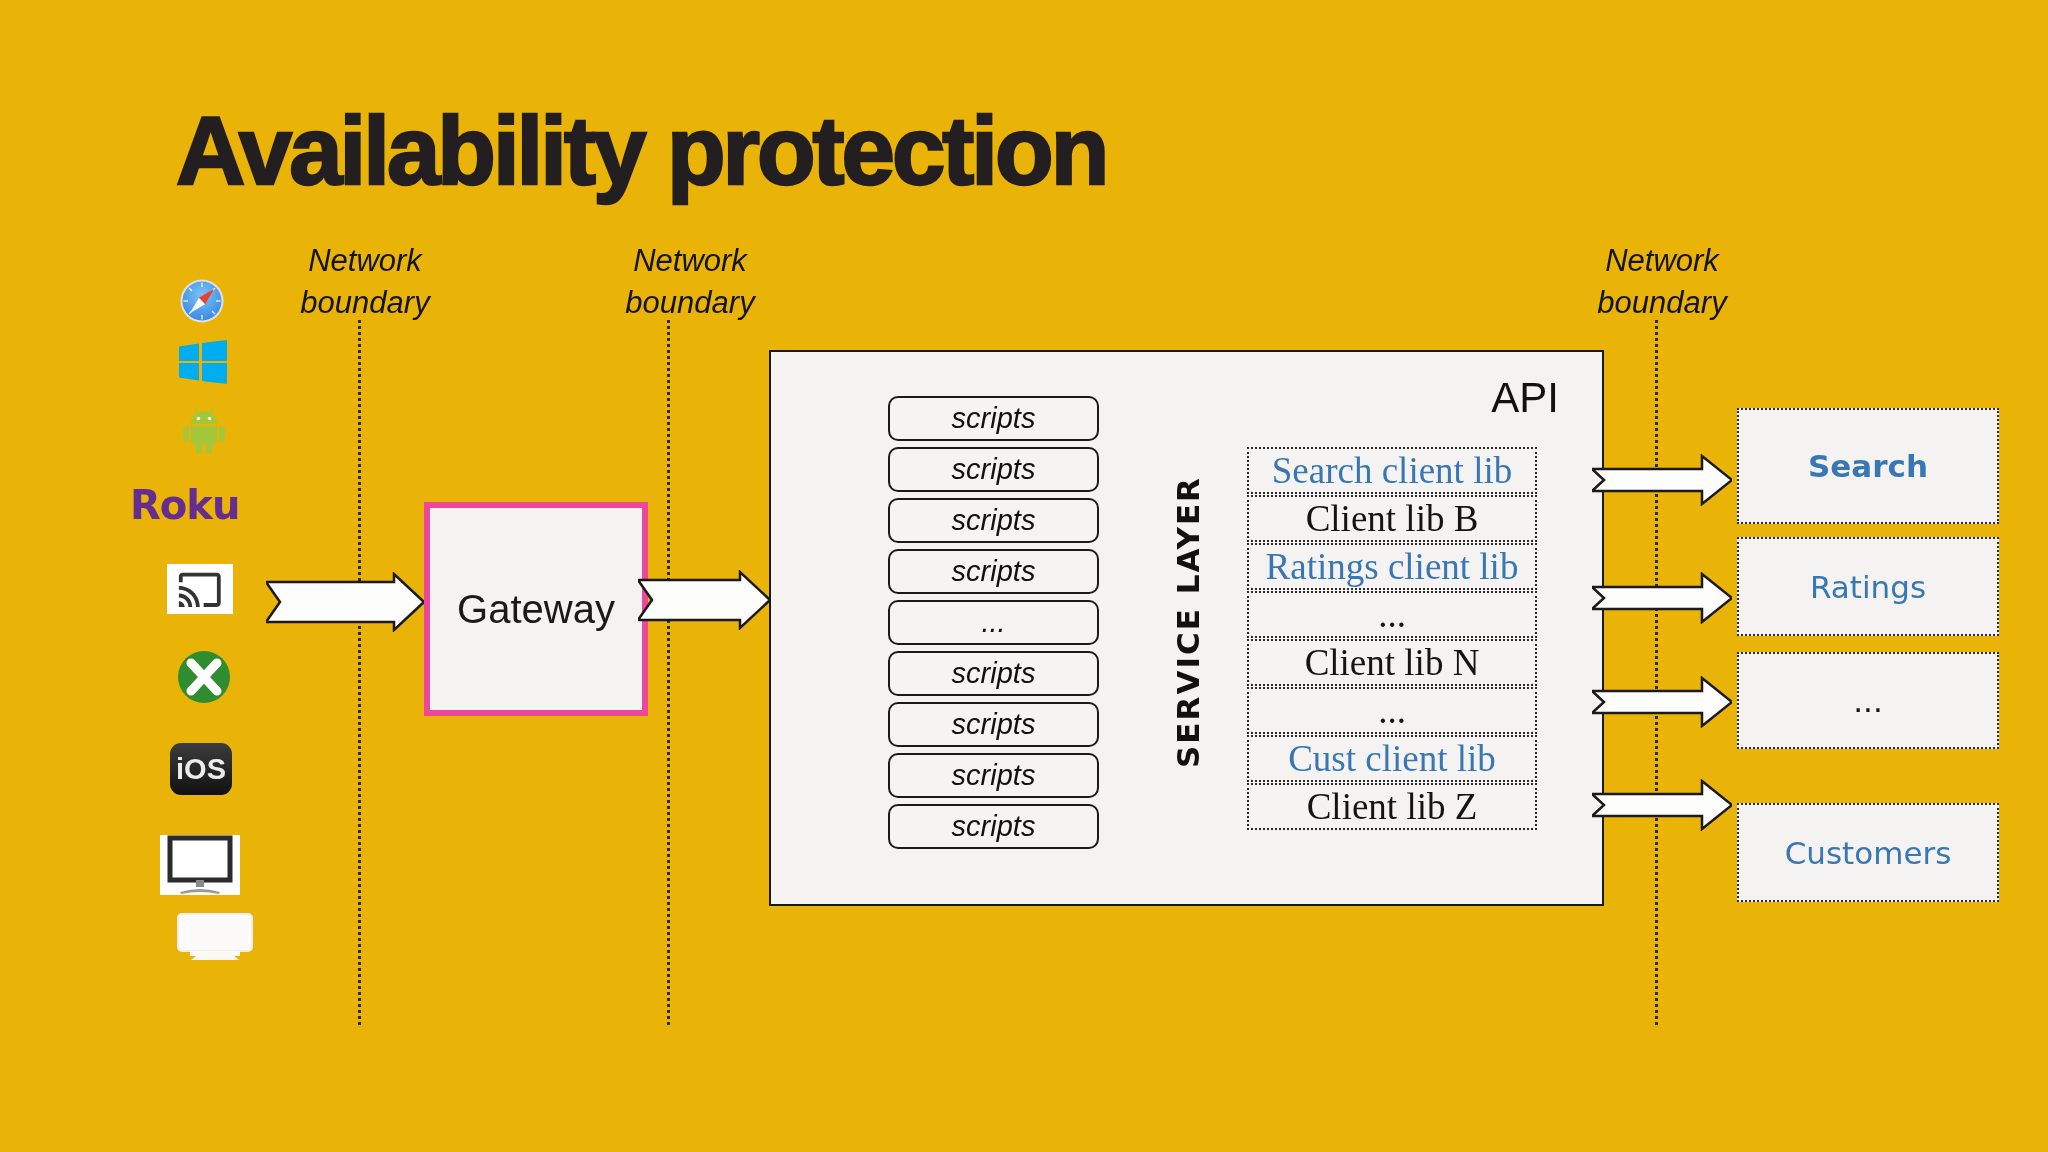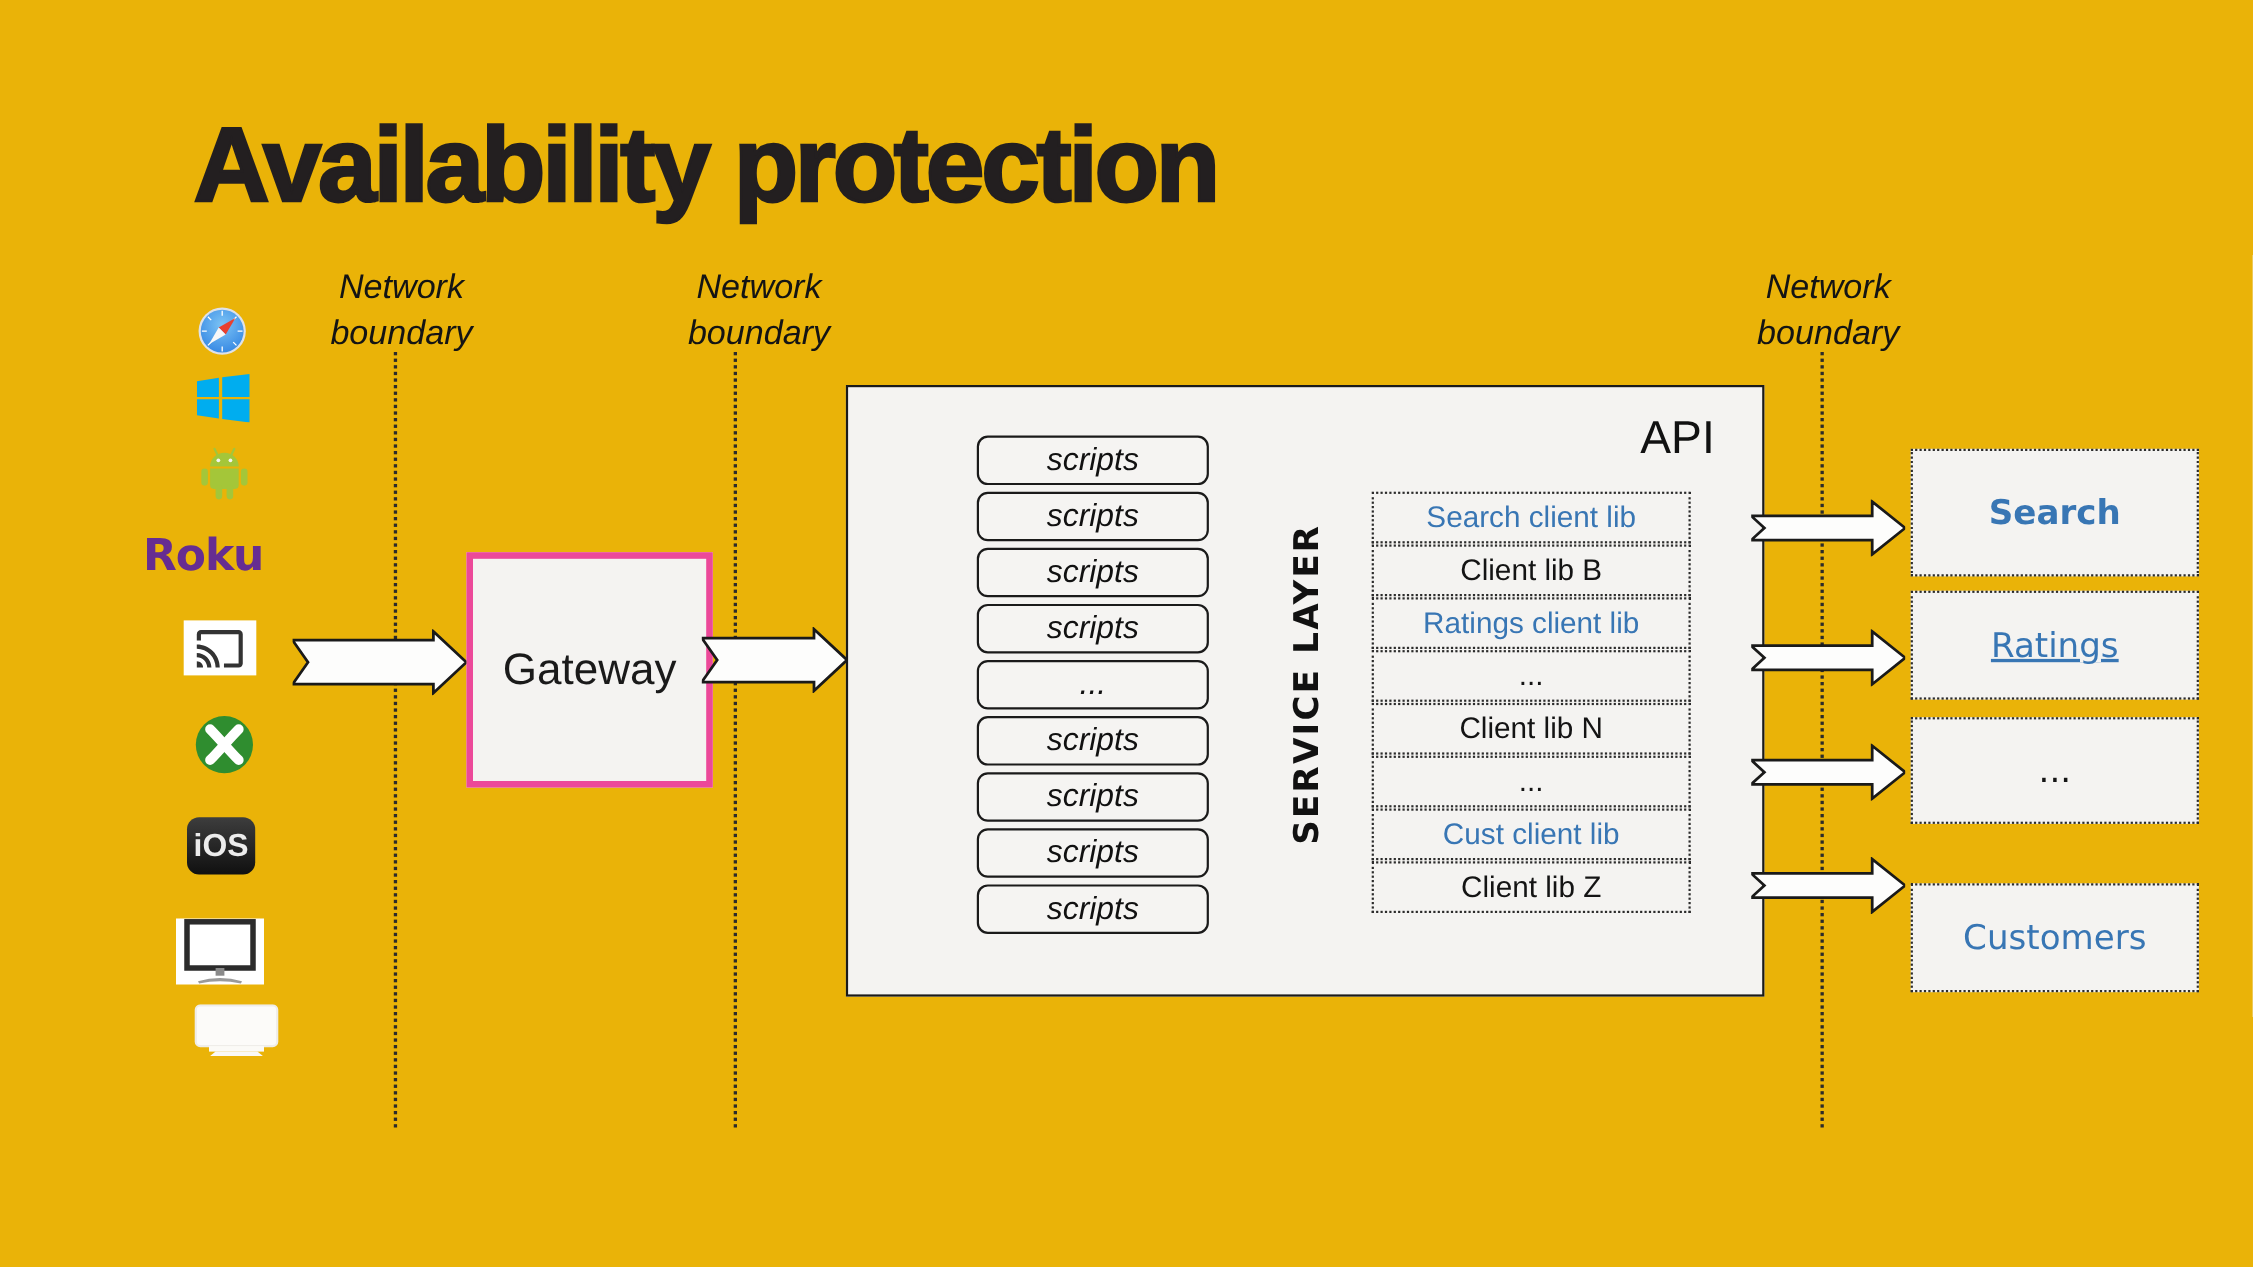--- a/index.html
+++ b/index.html
@@ -34,21 +34,21 @@
   .scripts-box{left:888px;width:207px;height:41px;border:2.5px solid #1a1a1a;border-radius:10px;
                display:flex;align-items:center;justify-content:center;font-size:29px;color:#111;
                background:#f5f4f2;z-index:3;font-style:italic;}
 
   .service-layer{left:1040px;top:602px;width:300px;height:40px;text-align:center;
                  transform:rotate(-90deg);font-family:"DejaVu Sans",sans-serif;font-weight:bold;
                  font-size:31px;letter-spacing:2px;color:#111;z-index:3;}
 
   .lib-box{left:1247px;width:286px;height:43px;border:2px dotted #2b2b2b;
            display:flex;align-items:center;justify-content:center;
-           font-family:Liberation Sans, sans-serif;font-size:27px;z-index:3;background:#f4f3f1;}
+           font-family:Liberation Serif, serif;font-size:37px;z-index:3;background:#f4f3f1;}
   .lib-blue{color:#3876b4;}
   .lib-dark{color:#141414;}
 
   
   .service-box{left:1737px;width:258px;border:2px dotted #2b2b2b;
                display:flex;align-items:center;justify-content:center;
                font-family:"DejaVu Sans",sans-serif;font-size:31px;z-index:2;background:#f4f3f1;}
 
   .arrow{z-index:4;}
   svg{display:block;}
@@ -229,17 +229,17 @@
       <polygon points="0,15 110,15 110,2 140,26 110,50 110,37 0,37 12,26" fill="#fdfdfc" stroke="#1a1a1a" stroke-width="2.5"></polygon>
     </svg>
   </div>
   <div class="abs arrow" style="left:1592px;top:779px;">
     <svg width="140" height="52" viewBox="0 0 140 52">
       <polygon points="0,15 110,15 110,2 140,26 110,50 110,37 0,37 12,26" fill="#fdfdfc" stroke="#1a1a1a" stroke-width="2.5"></polygon>
     </svg>
   </div>
 
   <div class="abs service-box lib-blue" style="top:408px;height:112px;font-weight:bold;">Search</div>
-  <div class="abs service-box lib-blue" style="top:537px;height:95px;text-decoration:underline;">Ratings</div>
+  <div class="abs service-box lib-blue" style="top:537px;height:95px;">Ratings</div>
   <div class="abs service-box lib-dark" style="top:652px;height:93px;">...</div>
   <div class="abs service-box lib-blue" style="top:803px;height:95px;">Customers</div>
 
 </div>
 
 </body></html>

